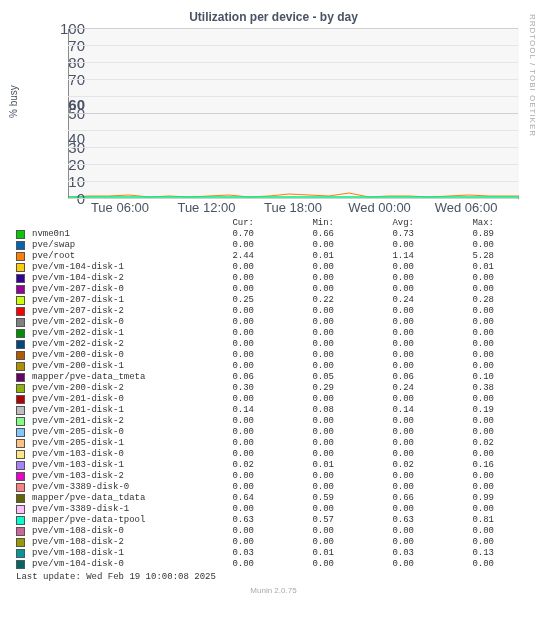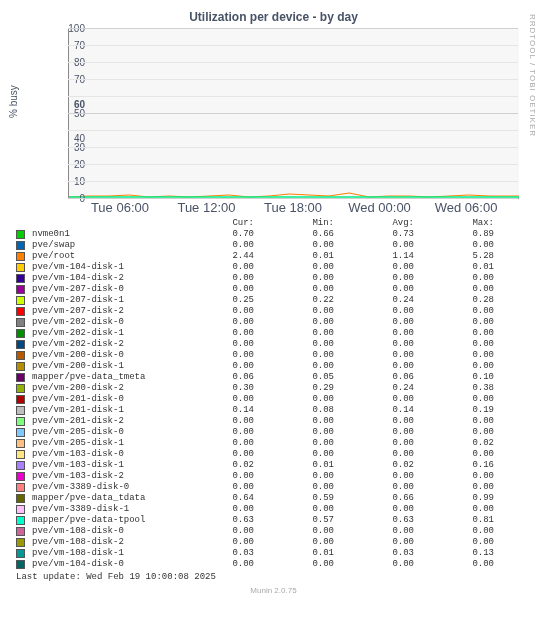--- a/index.html
+++ b/index.html
@@ -60,21 +60,21 @@
     left: 0;
     width: 100%;
     border-top: 1px solid #e5e5e5;
   }
   .gridline-h.major { border-top: 1px solid #d0d0d0; }
   .tick-y {
     position: absolute;
     right: 454px;
     width: 30px;
     text-align: right;
-    font-size: 10px;
+    font-size: 15px;
     color: #495366;
     transform: translateY(-50%);
   }
   .tick-x {
     position: absolute;
     top: 192px;
     font-size: 13px;
     color: #495366;
     transform: translateX(-50%);
     white-space: nowrap;

